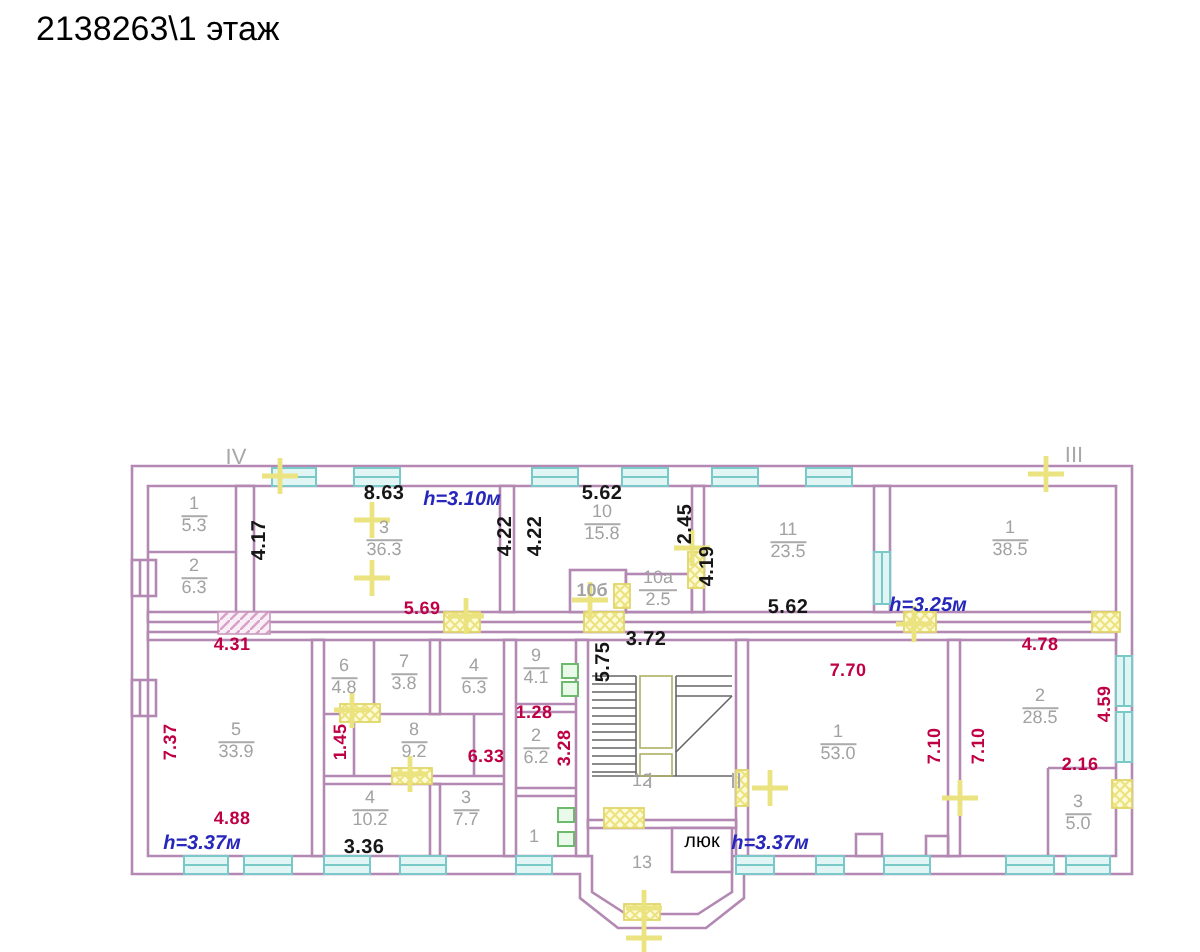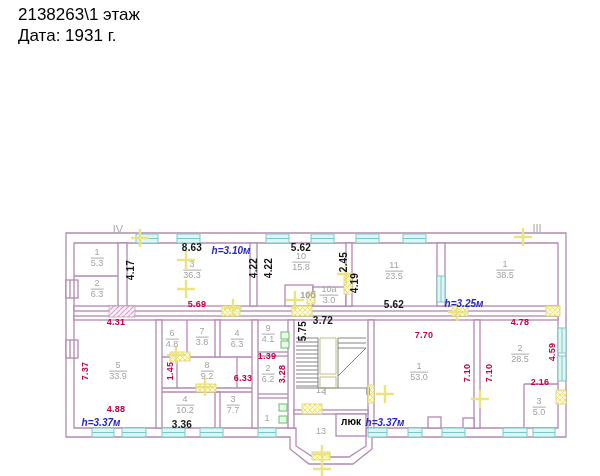--- a/index.html
+++ b/index.html
@@ -11,30 +11,29 @@
   .lbl{position:absolute;transform:translate(-50%,-50%);white-space:nowrap;
        font-family:"Liberation Sans",sans-serif;}
   .lbl.v{transform:translate(-50%,-50%) rotate(-90deg);}
   .room{color:#a2a2a2;font-size:9px;line-height:1.1;text-align:center;}
   .room .rn{display:block;border-bottom:1px solid #ababab;padding:0 2px;}
   .dim{font-weight:bold;font-size:9px;letter-spacing:.2px;}
   .dim.red{color:#c00045;}
   .dim.black{color:#161616;font-size:10px;}
   .hgt{color:#2727bb;font-weight:bold;font-size:10px;font-style:italic;}
   .mark{color:#a8a8a8;font-size:11px;padding-left:48px;}
-  .hatch-lbl{color:#000;font-size:10px;font-weight:bold;}
+  .hatch-lbl{color:#000;font-size:10px;font-weight:normal;}
 </style>
 </head>
 <body>
 
 <div id="canvas">
 
   <div id="header">
     <div>2138263\1 этаж</div>
-    <div>Дата: 1931 г.</div>
   </div>
 
   <svg id="planSvg" width="600" height="476" viewBox="0 0 600 476">
     <defs>
       <pattern id="doorHatch" width="5" height="5" patternUnits="userSpaceOnUse">
         <rect width="5" height="5" fill="#fdfbd8"></rect>
         <path d="M0,5 L5,0 M0,0 L5,5" stroke="#ece27e" stroke-width="1"></path>
       </pattern>
       <pattern id="flueHatch" width="5" height="5" patternUnits="userSpaceOnUse">
         <rect width="5" height="5" fill="#fbeff7"></rect>
@@ -175,46 +174,46 @@
       <rect x="279" y="416" width="8" height="7"></rect>
     </g>
   </svg>
 
   <div id="labels">
     <div class="lbl hatch-lbl" style="left:351px;top:421px">люк</div>
   <div class="lbl room" style="left: 97px; top: 258px;"><span class="rn">1</span><span class="ra">5.3</span></div>
       <div class="lbl room" style="left: 97px; top: 289px;"><span class="rn">2</span><span class="ra">6.3</span></div>
       <div class="lbl room" style="left: 192px; top: 270px;"><span class="rn">3</span><span class="ra">36.3</span></div>
       <div class="lbl room" style="left: 301px; top: 262px;"><span class="rn">10</span><span class="ra">15.8</span></div>
-      <div class="lbl room" style="left: 308px; top: 296px; font-weight: bold;">10б</div>
-      <div class="lbl room" style="left: 329px; top: 295px;"><span class="rn">10а</span><span class="ra">3.0</span></div>
+      <div class="lbl room" style="left: 296px; top: 296px; font-weight: bold;">10б</div>
+      <div class="lbl room" style="left: 329px; top: 295px;"><span class="rn">10а</span><span class="ra">2.5</span></div>
       <div class="lbl room" style="left: 394px; top: 271px;"><span class="rn">11</span><span class="ra">23.5</span></div>
       <div class="lbl room" style="left: 505px; top: 270px;"><span class="rn">1</span><span class="ra">38.5</span></div>
       <div class="lbl room" style="left: 118px; top: 371px;"><span class="rn">5</span><span class="ra">33.9</span></div>
       <div class="lbl room" style="left: 172px; top: 339px;"><span class="rn">6</span><span class="ra">4.8</span></div>
       <div class="lbl room" style="left: 202px; top: 337px;"><span class="rn">7</span><span class="ra">3.8</span></div>
       <div class="lbl room" style="left: 237px; top: 339px;"><span class="rn">4</span><span class="ra">6.3</span></div>
       <div class="lbl room" style="left: 207px; top: 371px;"><span class="rn">8</span><span class="ra">9.2</span></div>
       <div class="lbl room" style="left: 268px; top: 334px;"><span class="rn">9</span><span class="ra">4.1</span></div>
       <div class="lbl room" style="left: 268px; top: 374px;"><span class="rn">2</span><span class="ra">6.2</span></div>
       <div class="lbl room" style="left: 185px; top: 405px;"><span class="rn">4</span><span class="ra">10.2</span></div>
       <div class="lbl room" style="left: 233px; top: 405px;"><span class="rn">3</span><span class="ra">7.7</span></div>
       <div class="lbl room" style="left: 267px; top: 419px;">1</div>
       <div class="lbl room" style="left: 321px; top: 391px;">12</div>
       <div class="lbl room" style="left: 321px; top: 432px;">13</div>
       <div class="lbl room" style="left: 419px; top: 372px;"><span class="rn">1</span><span class="ra">53.0</span></div>
       <div class="lbl room" style="left: 520px; top: 354px;"><span class="rn">2</span><span class="ra">28.5</span></div>
       <div class="lbl room" style="left: 539px; top: 407px;"><span class="rn">3</span><span class="ra">5.0</span></div>
       <div class="lbl dim red" style="left: 116px; top: 322px;">4.31</div>
-      <div class="lbl dim red" style="left: 197px; top: 304px; text-align: center;">5.69</div>
+      <div class="lbl dim red" style="left: 211px; top: 304px; text-align: center;">5.69</div>
       <div class="lbl dim red" style="left: 520px; top: 322px;">4.78</div>
       <div class="lbl dim red v" style="left: 85px; top: 371px;">7.37</div>
       <div class="lbl dim red v" style="left: 170px; top: 371px;">1.45</div>
       <div class="lbl dim red" style="left: 243px; top: 378px;">6.33</div>
-      <div class="lbl dim red" style="left: 267px; top: 356px;">1.39</div>
+      <div class="lbl dim red" style="left: 267px; top: 356px;">1.28</div>
       <div class="lbl dim red v" style="left: 282px; top: 374px;">3.28</div>
       <div class="lbl dim red" style="left: 116px; top: 409px;">4.88</div>
       <div class="lbl dim red" style="left: 424px; top: 335px;">7.70</div>
       <div class="lbl dim red v" style="left: 467px; top: 373px;">7.10</div>
       <div class="lbl dim red v" style="left: 489px; top: 373px;">7.10</div>
       <div class="lbl dim red v" style="left: 552px; top: 352px;">4.59</div>
       <div class="lbl dim red" style="left: 540px; top: 382px;">2.16</div>
       <div class="lbl dim black" style="left: 192px; top: 247px;">8.63</div>
       <div class="lbl dim black" style="left: 301px; top: 247px;">5.62</div>
       <div class="lbl dim black" style="left: 394px; top: 304px;">5.62</div>

